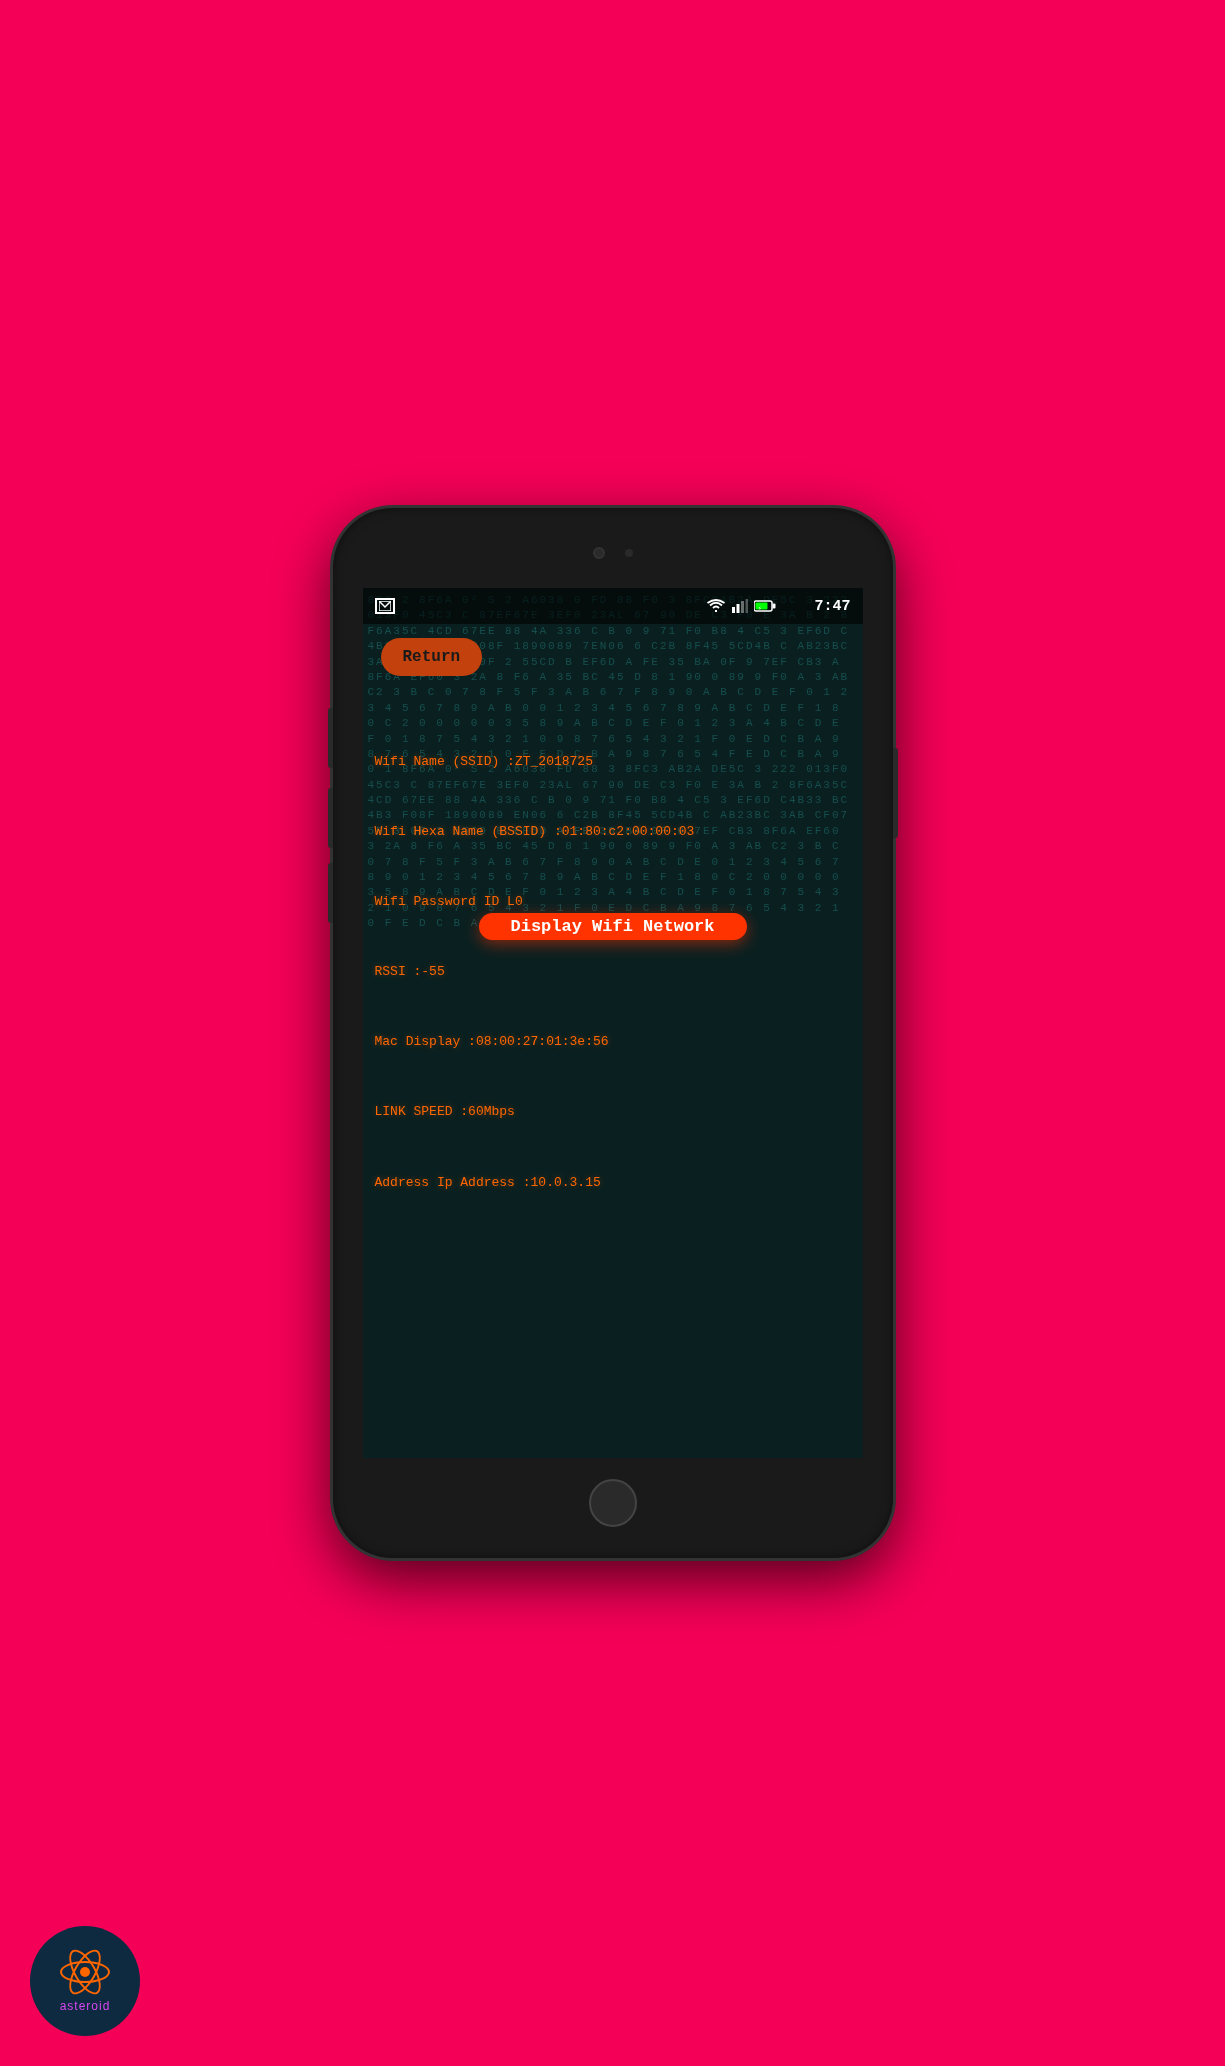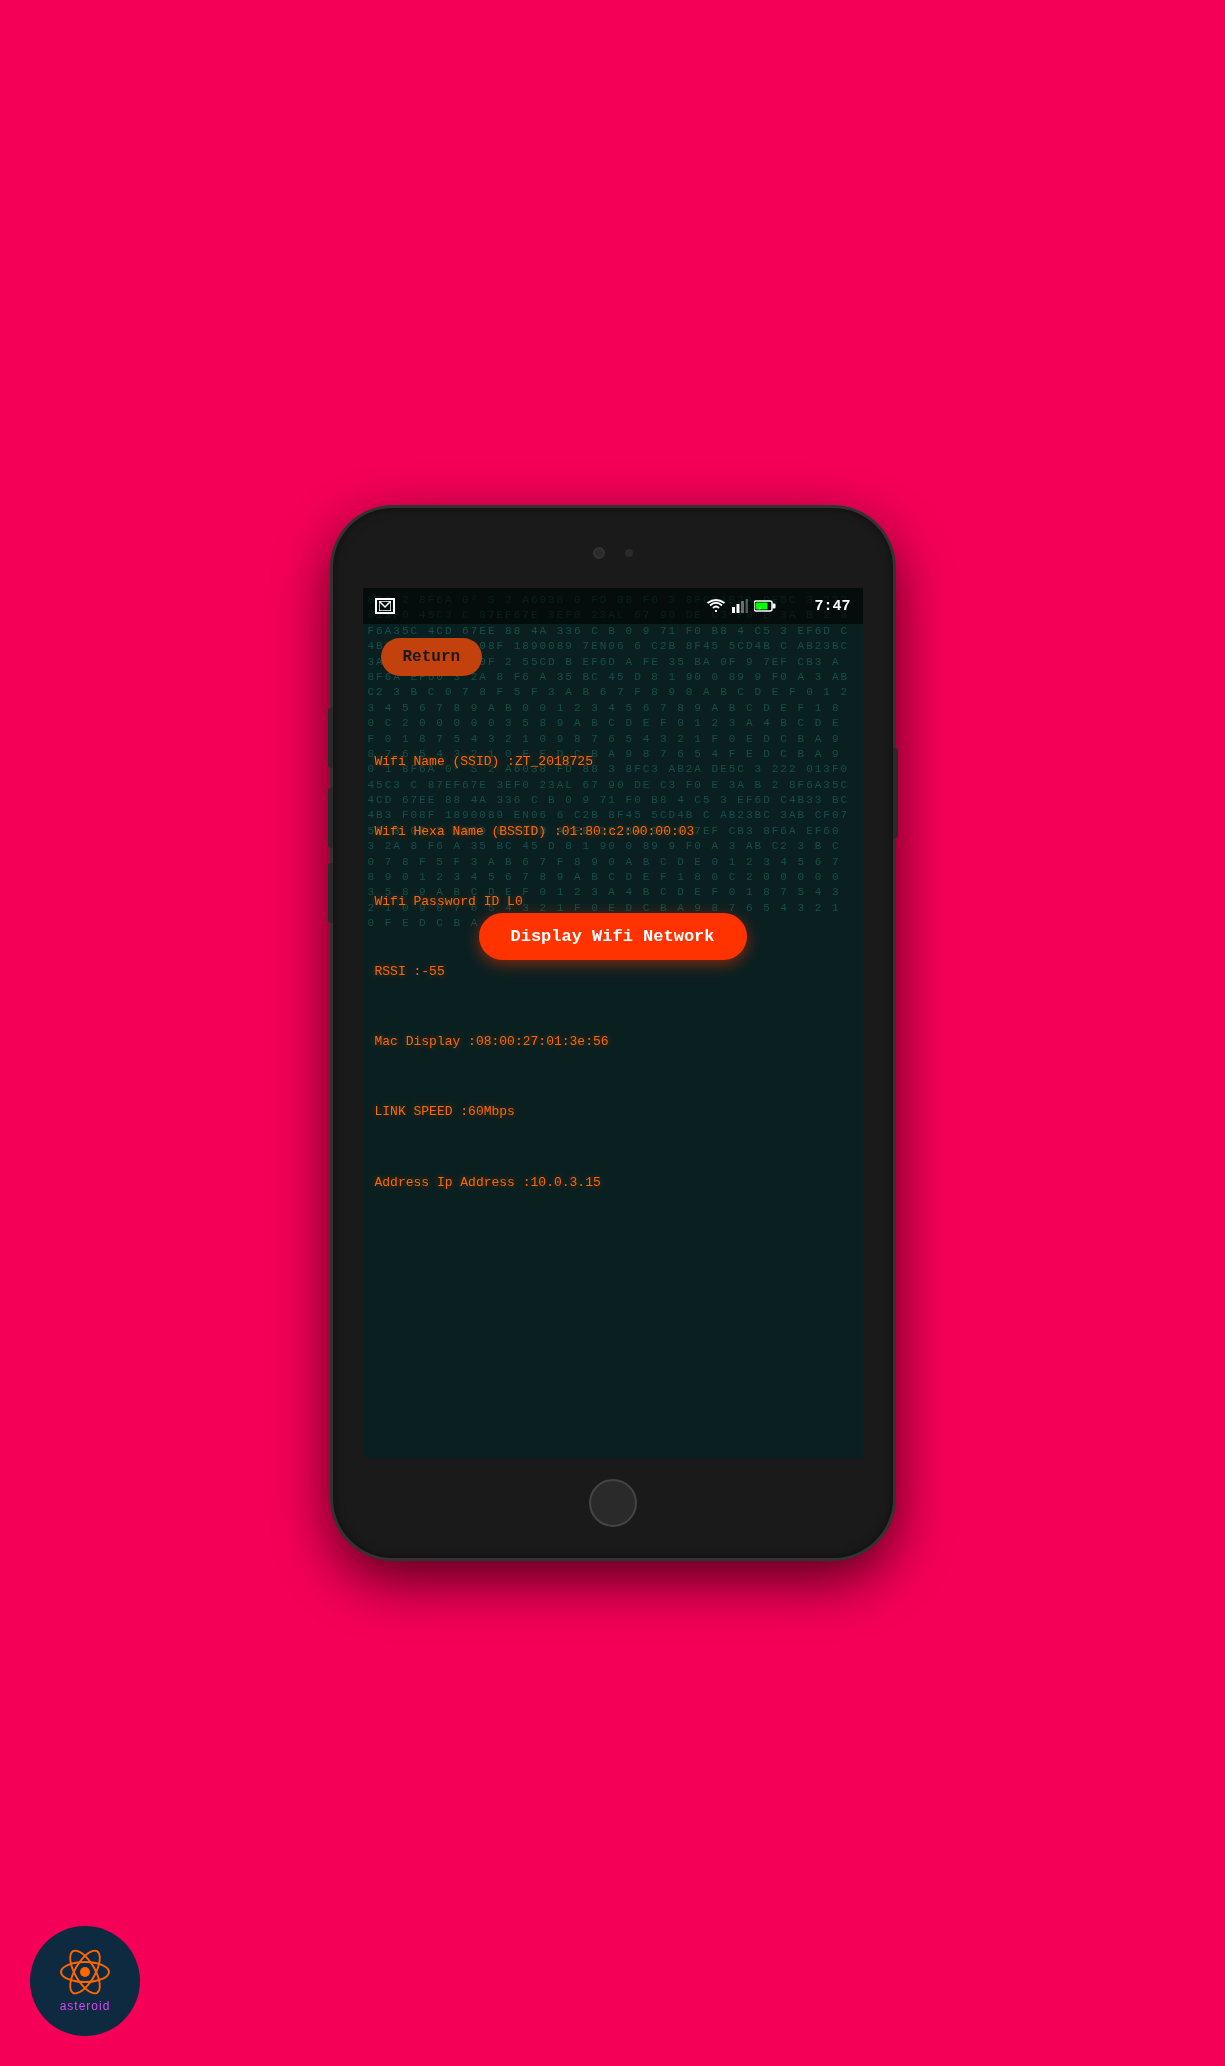--- a/index.html
+++ b/index.html
@@ -187,21 +187,21 @@
     
     .wifi-btn {
       position: absolute;
       top: 325px;
       left: 50%;
       transform: translateX(-50%);
       background: #FF3300;
       color: white;
       border: none;
       border-radius: 30px;
-      padding: 14px 32px;
+      padding: 4px 32px;
       font-size: 17px;
       font-weight: bold;
       font-family: 'Courier New', monospace;
       cursor: pointer;
       z-index: 20;
       white-space: nowrap;
       box-shadow: 0 4px 15px rgba(255,50,0,0.5);
     }
 
     

